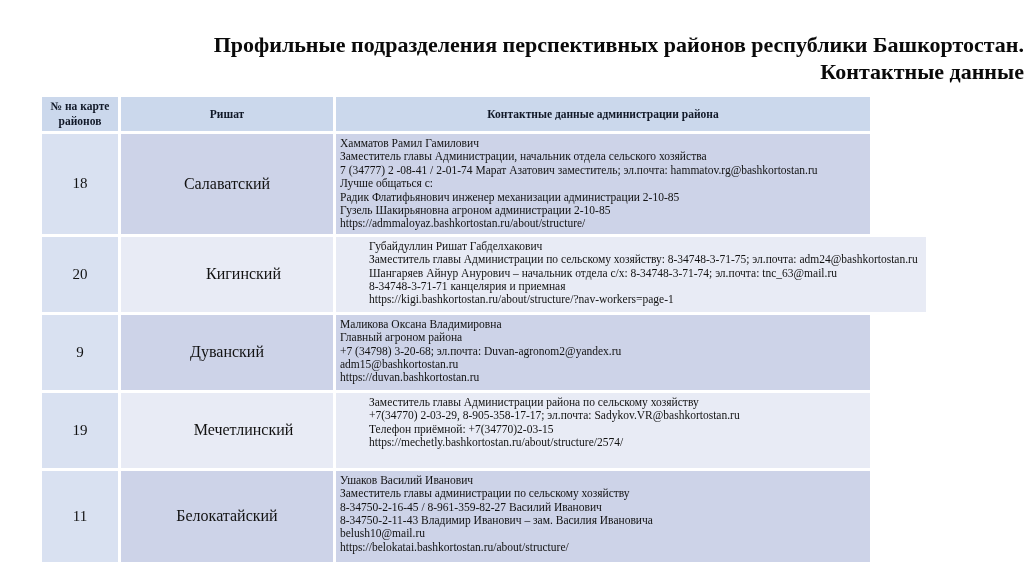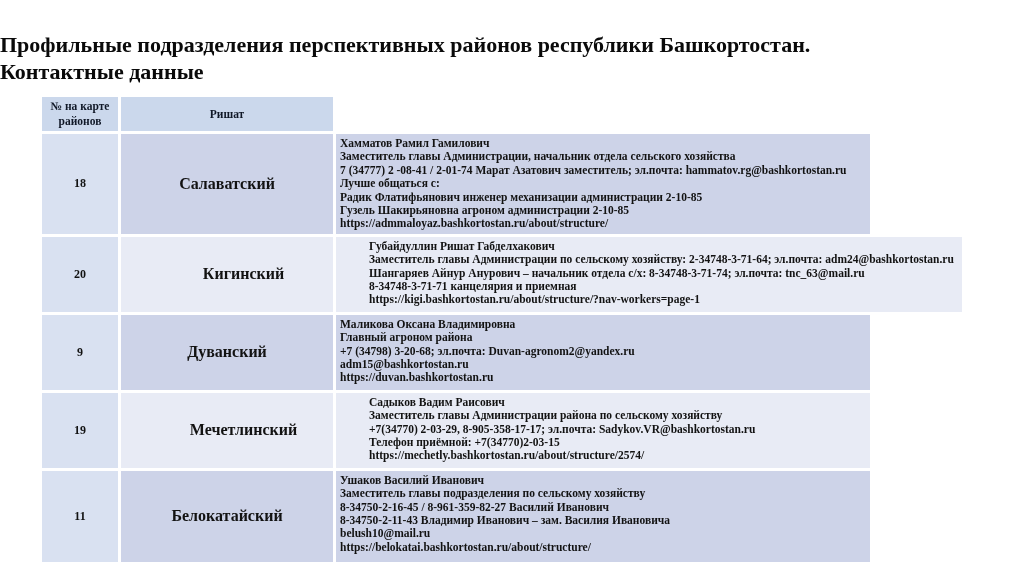--- a/index.html
+++ b/index.html
@@ -10,36 +10,36 @@
     --grid-line:#ffffff;
     --text:#121212;
   }
   html,body{margin:0;padding:0;}
   body{
     width:1024px;height:574px;background:#ffffff;overflow:hidden;
     font-family:"Liberation Serif","DejaVu Serif",serif;color:var(--text);
   }
   .slide{position:relative;width:1024px;height:574px;background:#ffffff;}
   .slide-title{
-    padding-top:32px;text-align:left;font-weight:bold;font-size:22px;
+    padding-top:32px;text-align:right;font-weight:bold;font-size:22px;
     line-height:1.22;color:#0a0a0a;
   }
   .ctable{position:absolute;left:42px;top:97px;width:828px;}
   .trow{
     display:grid;grid-template-columns:76px 212px 1fr;
     column-gap:3px;margin-bottom:3px;background:var(--grid-line);
   }
-  .cell{box-sizing:border-box;font-weight:bold;}
+  .cell{box-sizing:border-box;}
   .hcell{
     background:var(--header-bg);font-weight:bold;font-size:11.5px;line-height:1.3;
     display:flex;align-items:center;justify-content:center;text-align:center;
     min-height:34px;padding:2px 6px;color:#101827;
   }
   .num-cell{
-    background:var(--number-col-bg);font-size:12px;
+    background:var(--number-col-bg);font-size:15px;
     display:flex;align-items:center;justify-content:center;
   }
   .district-cell{
     font-size:16px;display:flex;align-items:center;justify-content:center;text-align:center;
   }
   .contact-cell{font-size:11.5px;line-height:13.4px;padding:3px 8px 3px 4px;}
   .band-dark .district-cell,.band-dark .contact-cell{background:var(--row-dark-bg);}
   .band-light .district-cell,.band-light .contact-cell{background:var(--row-light-bg);padding-left:33px;}
   .r0{min-height:95px}
   .r1,.r2,.r3{min-height:75px}
@@ -54,20 +54,21 @@
   <div class="slide-title">
     <div>Профильные подразделения перспективных районов республики Башкортостан.</div>
     <div>Контактные данные</div>
   </div>
 
   <div class="ctable">
 
     <div class="trow">
       <div class="cell hcell">№ на карте районов</div>
       <div class="cell hcell">Ришат</div>
+      <div class="cell hcell">Контактные данные администрации района</div>
     </div>
 
     <div class="trow band-dark r0">
       <div class="cell num-cell">18</div>
       <div class="cell district-cell">Салаватский</div>
       <div class="cell contact-cell">
         <div class="contact-line">Хамматов Рамил Гамилович</div>
         <div class="contact-line">Заместитель главы Администрации, начальник отдела сельского хозяйства</div>
         <div class="contact-line">7 (34777) 2 -08-41 / 2-01-74 Марат Азатович заместитель; эл.почта: hammatov.rg@bashkortostan.ru</div>
         <div class="contact-line">Лучше общаться с:</div>
@@ -75,21 +76,21 @@
         <div class="contact-line">Гузель Шакирьяновна агроном администрации 2-10-85</div>
         <div class="contact-line">https://admmaloyaz.bashkortostan.ru/about/structure/</div>
       </div>
     </div>
 
     <div class="trow band-light r1">
       <div class="cell num-cell">20</div>
       <div class="cell district-cell">Кигинский</div>
       <div class="cell contact-cell">
         <div class="contact-line">Губайдуллин Ришат Габделхакович</div>
-        <div class="contact-line">Заместитель главы Администрации по сельскому хозяйству: 2-34748-3-71-64; эл.почта: adm24@bashkortostan.ru</div>
+        <div class="contact-line">Заместитель главы Администрации по сельскому хозяйству: 8-34748-3-71-75; эл.почта: adm24@bashkortostan.ru</div>
         <div class="contact-line">Шангаряев Айнур Анурович – начальник отдела с/х: 8-34748-3-71-74; эл.почта: tnc_63@mail.ru</div>
         <div class="contact-line">8-34748-3-71-71 канцелярия и приемная</div>
         <div class="contact-line">https://kigi.bashkortostan.ru/about/structure/?nav-workers=page-1</div>
       </div>
     </div>
 
     <div class="trow band-dark r2">
       <div class="cell num-cell">9</div>
       <div class="cell district-cell">Дуванский</div>
       <div class="cell contact-cell">
@@ -98,34 +99,33 @@
         <div class="contact-line">+7 (34798) 3-20-68; эл.почта: Duvan-agronom2@yandex.ru</div>
         <div class="contact-line">adm15@bashkortostan.ru</div>
         <div class="contact-line">https://duvan.bashkortostan.ru</div>
       </div>
     </div>
 
     <div class="trow band-light r3">
       <div class="cell num-cell">19</div>
       <div class="cell district-cell">Мечетлинский</div>
       <div class="cell contact-cell">
-        <div class="contact-line">Садыков Вадим Раисович</div>
         <div class="contact-line">Заместитель главы Администрации района по сельскому хозяйству</div>
         <div class="contact-line">+7(34770) 2-03-29, 8-905-358-17-17; эл.почта: Sadykov.VR@bashkortostan.ru</div>
         <div class="contact-line">Телефон приёмной: +7(34770)2-03-15</div>
         <div class="contact-line">https://mechetly.bashkortostan.ru/about/structure/2574/</div>
       </div>
     </div>
 
     <div class="trow band-dark r4">
       <div class="cell num-cell">11</div>
       <div class="cell district-cell">Белокатайский</div>
       <div class="cell contact-cell">
         <div class="contact-line">Ушаков Василий Иванович</div>
-        <div class="contact-line">Заместитель главы подразделения по сельскому хозяйству</div>
+        <div class="contact-line">Заместитель главы администрации по сельскому хозяйству</div>
         <div class="contact-line">8-34750-2-16-45 / 8-961-359-82-27 Василий Иванович</div>
         <div class="contact-line">8-34750-2-11-43 Владимир Иванович – зам. Василия Ивановича</div>
         <div class="contact-line">belush10@mail.ru</div>
         <div class="contact-line">https://belokatai.bashkortostan.ru/about/structure/</div>
       </div>
     </div>
 
   </div>
 </div>
 

